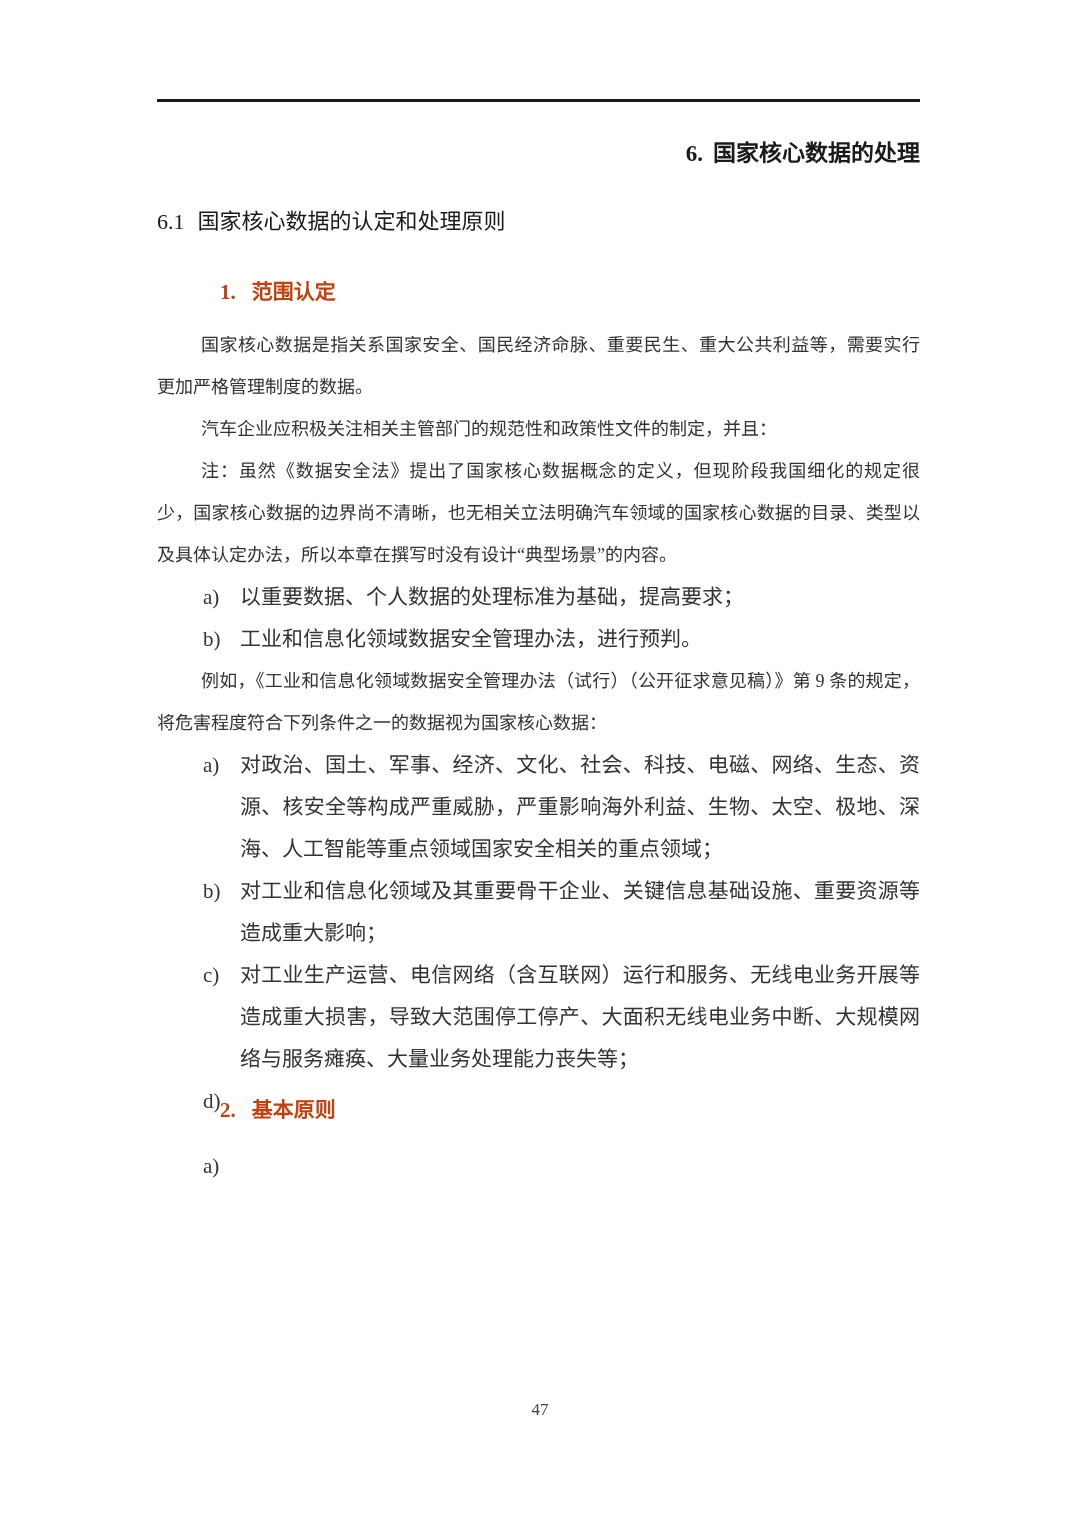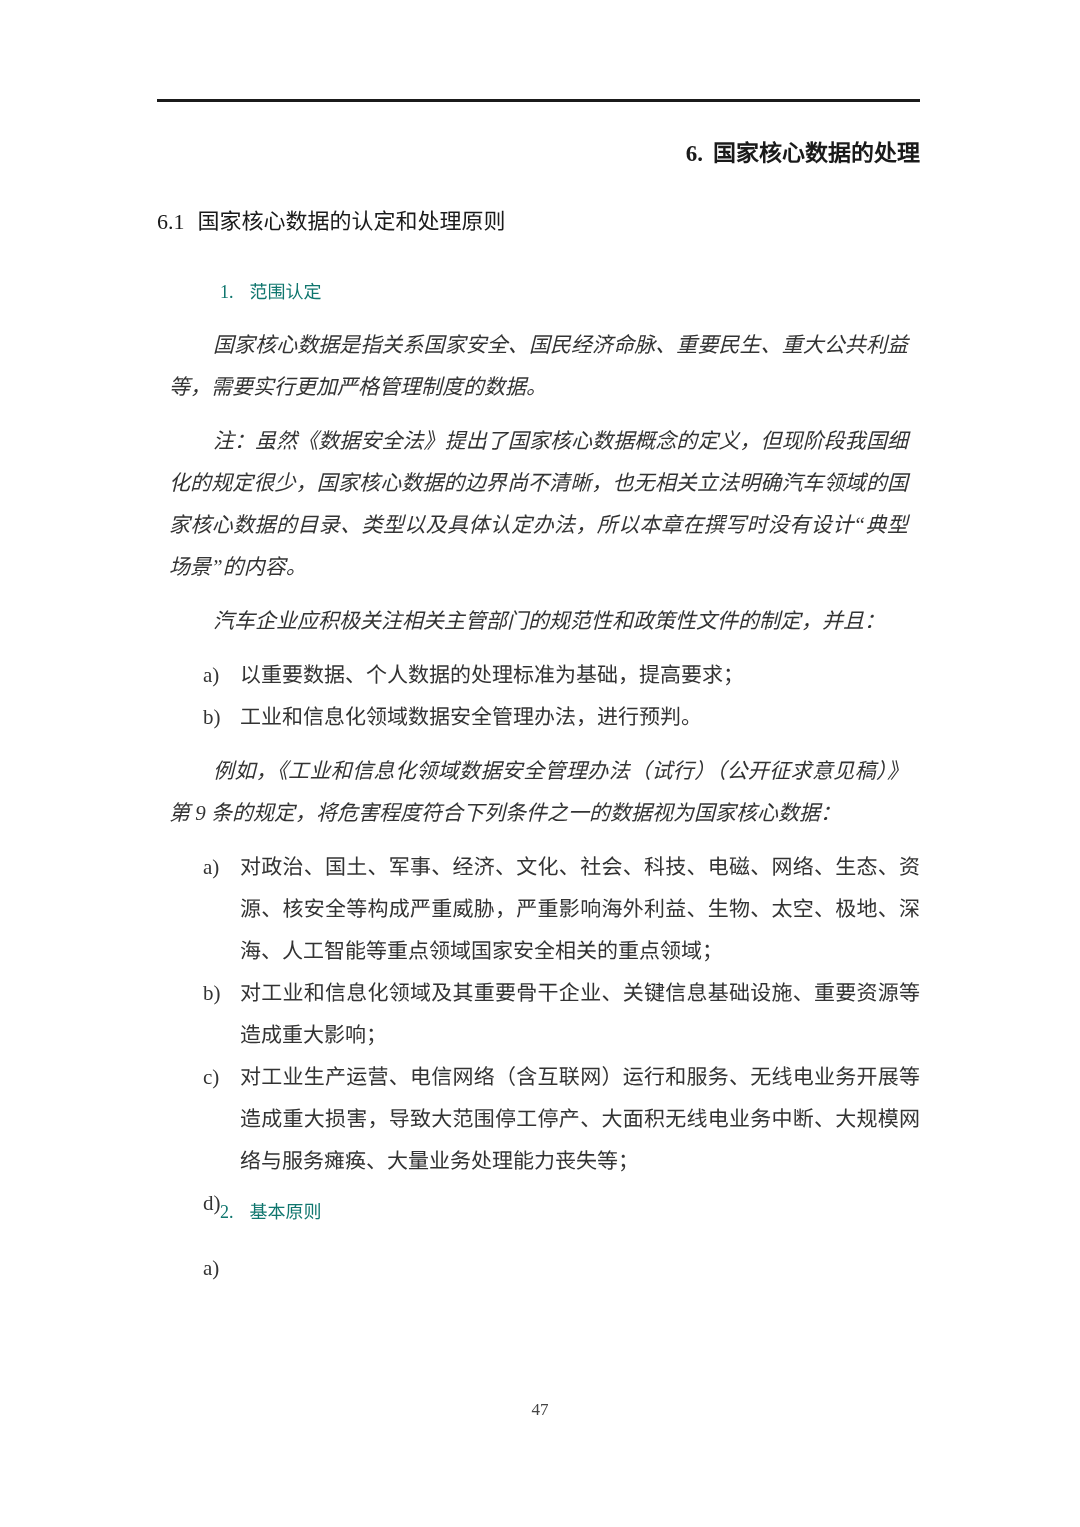--- a/index.html
+++ b/index.html
@@ -43,38 +43,37 @@
   .section-heading {
     margin-top: 24px;
     font-size: 22px;
     font-weight: normal;
     color: #1a1a1a;
     line-height: 44px;
     white-space: nowrap;
   }
   .section-heading .num { margin-right: 13px; }
   .sub-heading {
-    font-size: 18px;
-    font-weight: normal;
-    color: #0f766e;
+    font-size: 21px;
+    font-weight: bold;
+    color: #c2410c;
     line-height: 42px;
     padding-left: 63px;
     white-space: nowrap;
   }
   .sub-heading .num { margin-right: 16px; }
   .sub-heading.first { margin-top: 27px; }
   .sub-heading.second { margin-top: 9px; }
   p.body-para {
-    margin: 12px;
-    font-size: 21px;
+    margin: 0;
+    font-size: 18px;
     line-height: 42px;
     text-align: justify;
     text-justify: inter-ideograph;
     text-indent: 44px;
-    font-style: italic;
   }
   p.body-para.first { margin-top: 11px; }
   .list-item {
     position: relative;
     margin: 0;
     font-size: 21px;
     line-height: 42px;
     text-align: justify;
     text-justify: inter-ideograph;
     padding-left: 83px;
@@ -112,23 +111,23 @@
     <div class="section-heading">
       <span class="num">6.1</span><span>国家核心数据的认定和处理原则</span>
     </div>
 
     <div class="sub-heading first">
       <span class="num">1.</span><span>范围认定</span>
     </div>
 
     <p class="body-para first">国家核心数据是指关系国家安全、国民经济命脉、重要民生、重大公共利益等，需要实行更加严格管理制度的数据。</p>
 
+    <p class="body-para">汽车企业应积极关注相关主管部门的规范性和政策性文件的制定，并且：</p>
+
     <p class="body-para">注：虽然《数据安全法》提出了国家核心数据概念的定义，但现阶段我国细化的规定很少，国家核心数据的边界尚不清晰，也无相关立法明确汽车领域的国家核心数据的目录、类型以及具体认定办法，所以本章在撰写时没有设计“典型场景”的内容。</p>
-
-    <p class="body-para">汽车企业应积极关注相关主管部门的规范性和政策性文件的制定，并且：</p>
 
     <div class="list-item">
       <span class="li-label">a)</span>
       <span>以重要数据、个人数据的处理标准为基础，提高要求；</span>
     </div>
     <div class="list-item">
       <span class="li-label">b)</span>
       <span>工业和信息化领域数据安全管理办法，进行预判。</span>
     </div>
 

